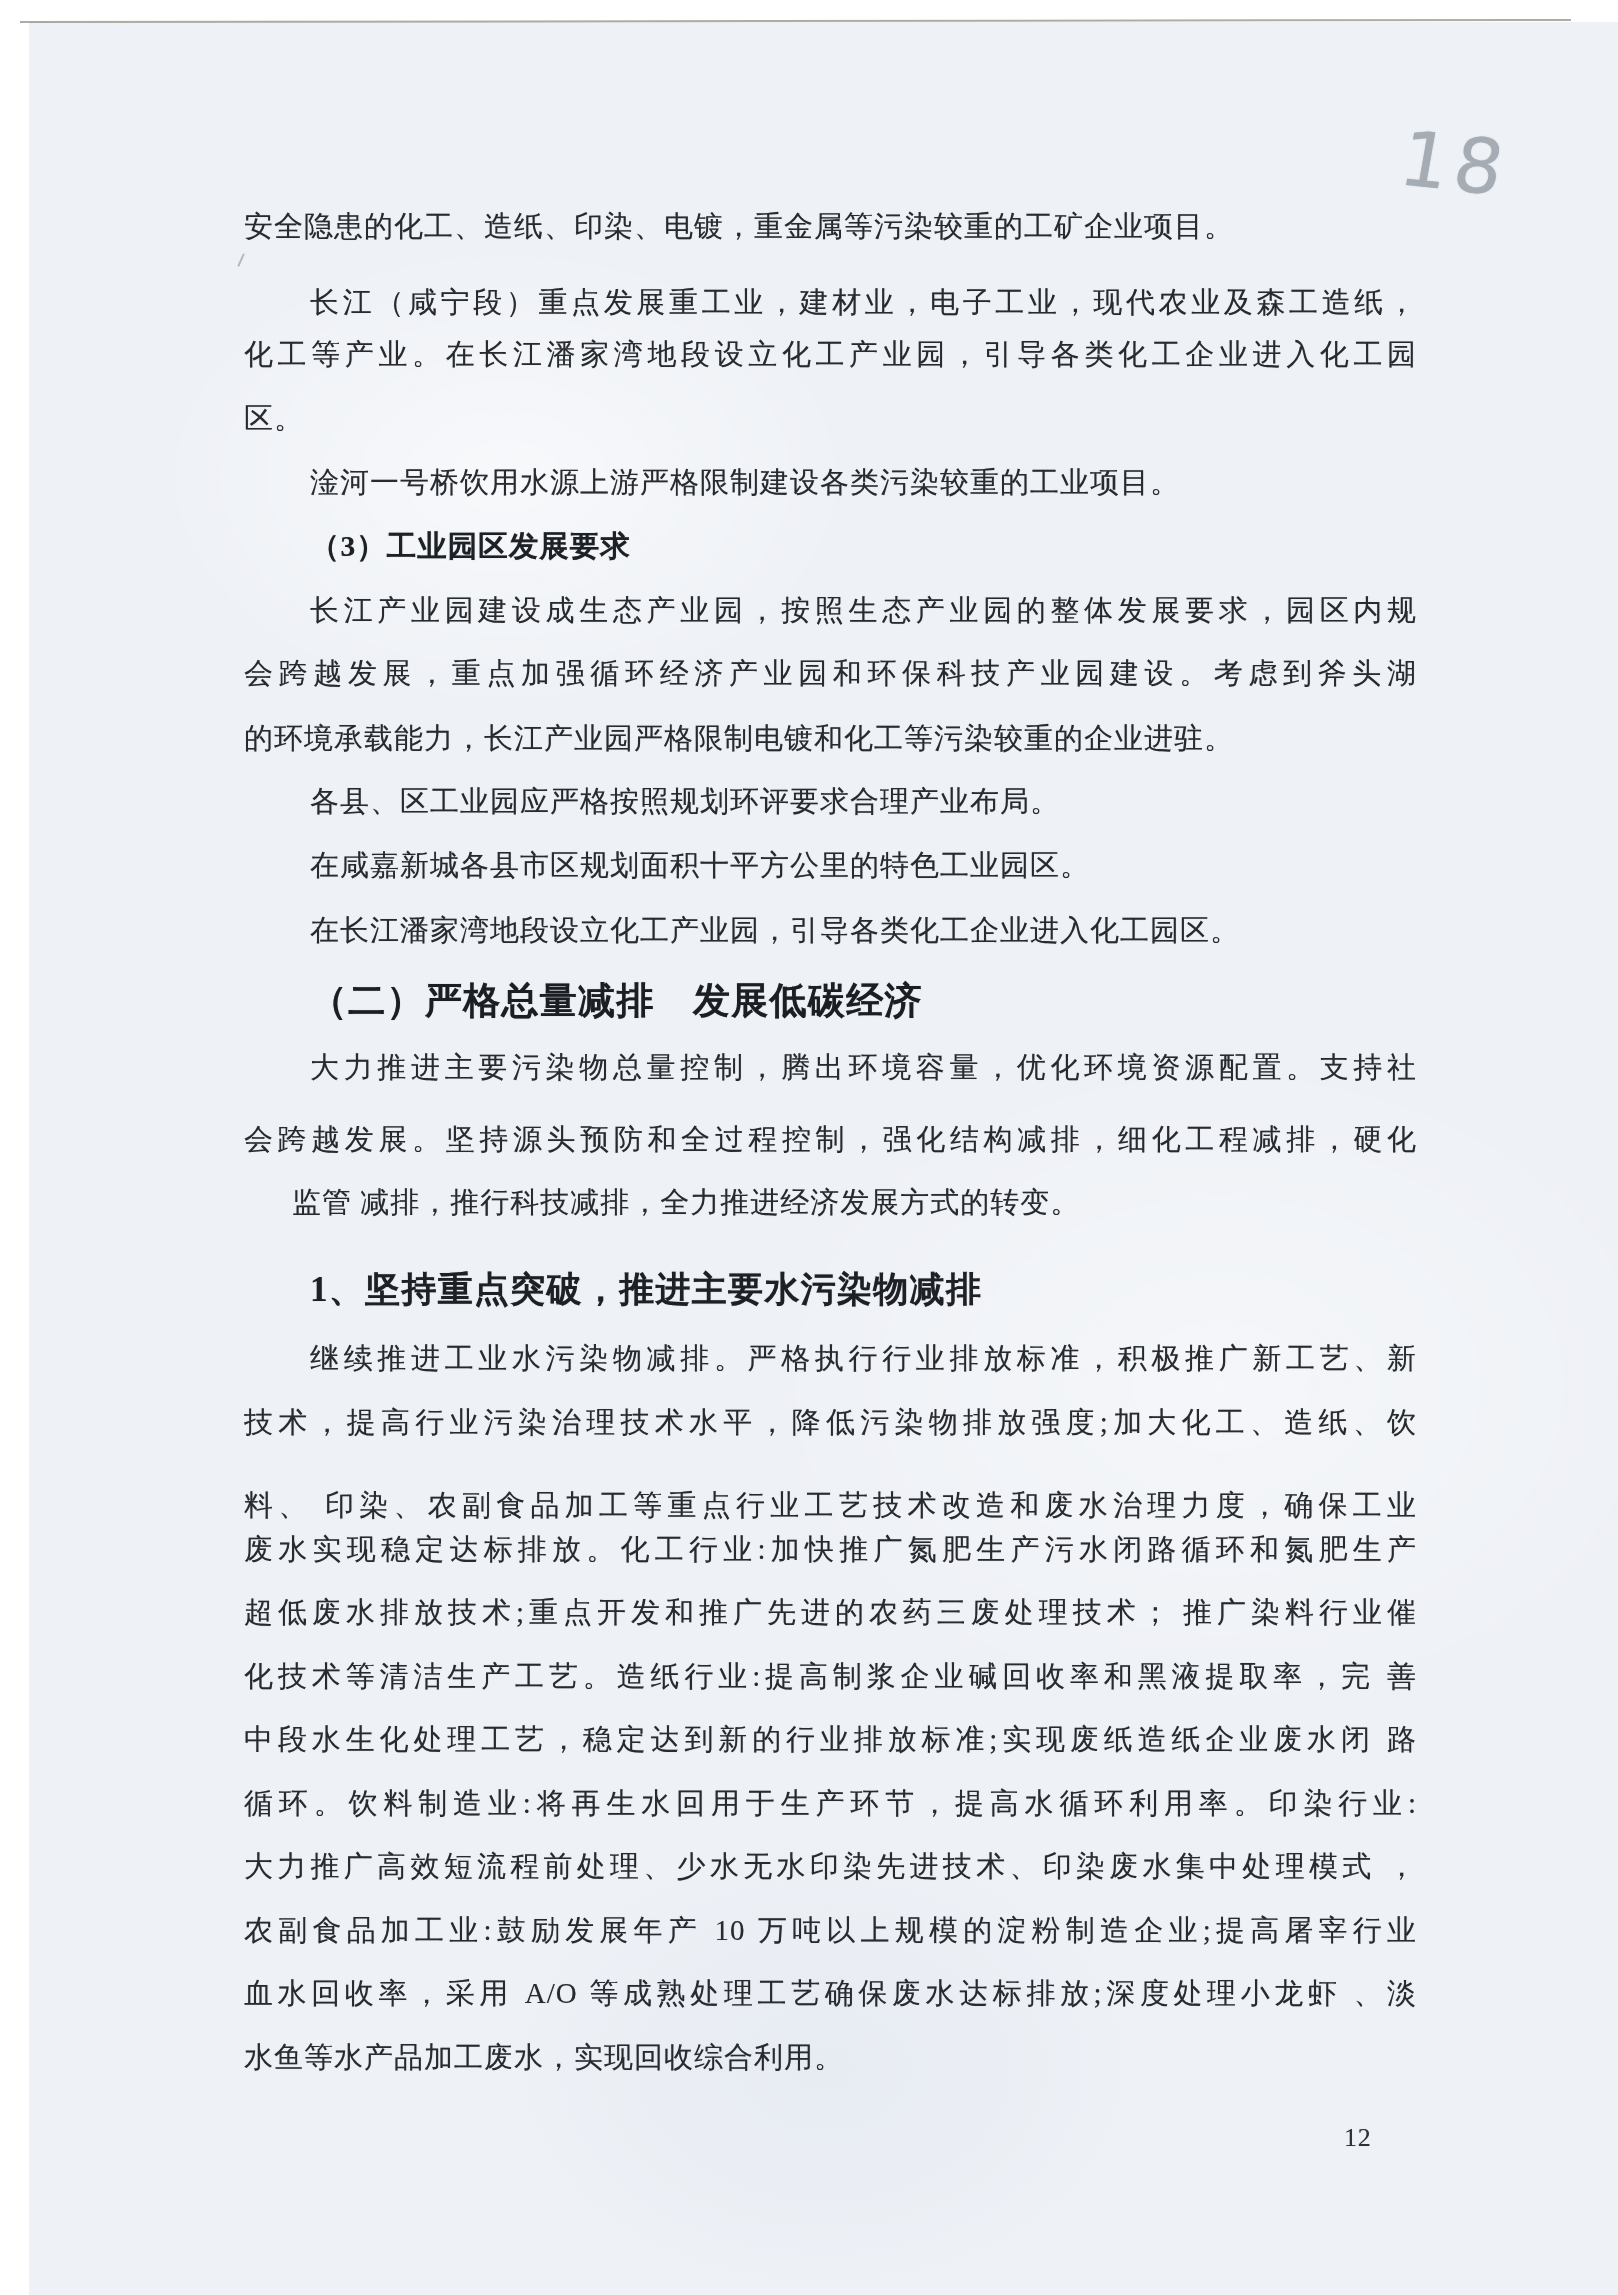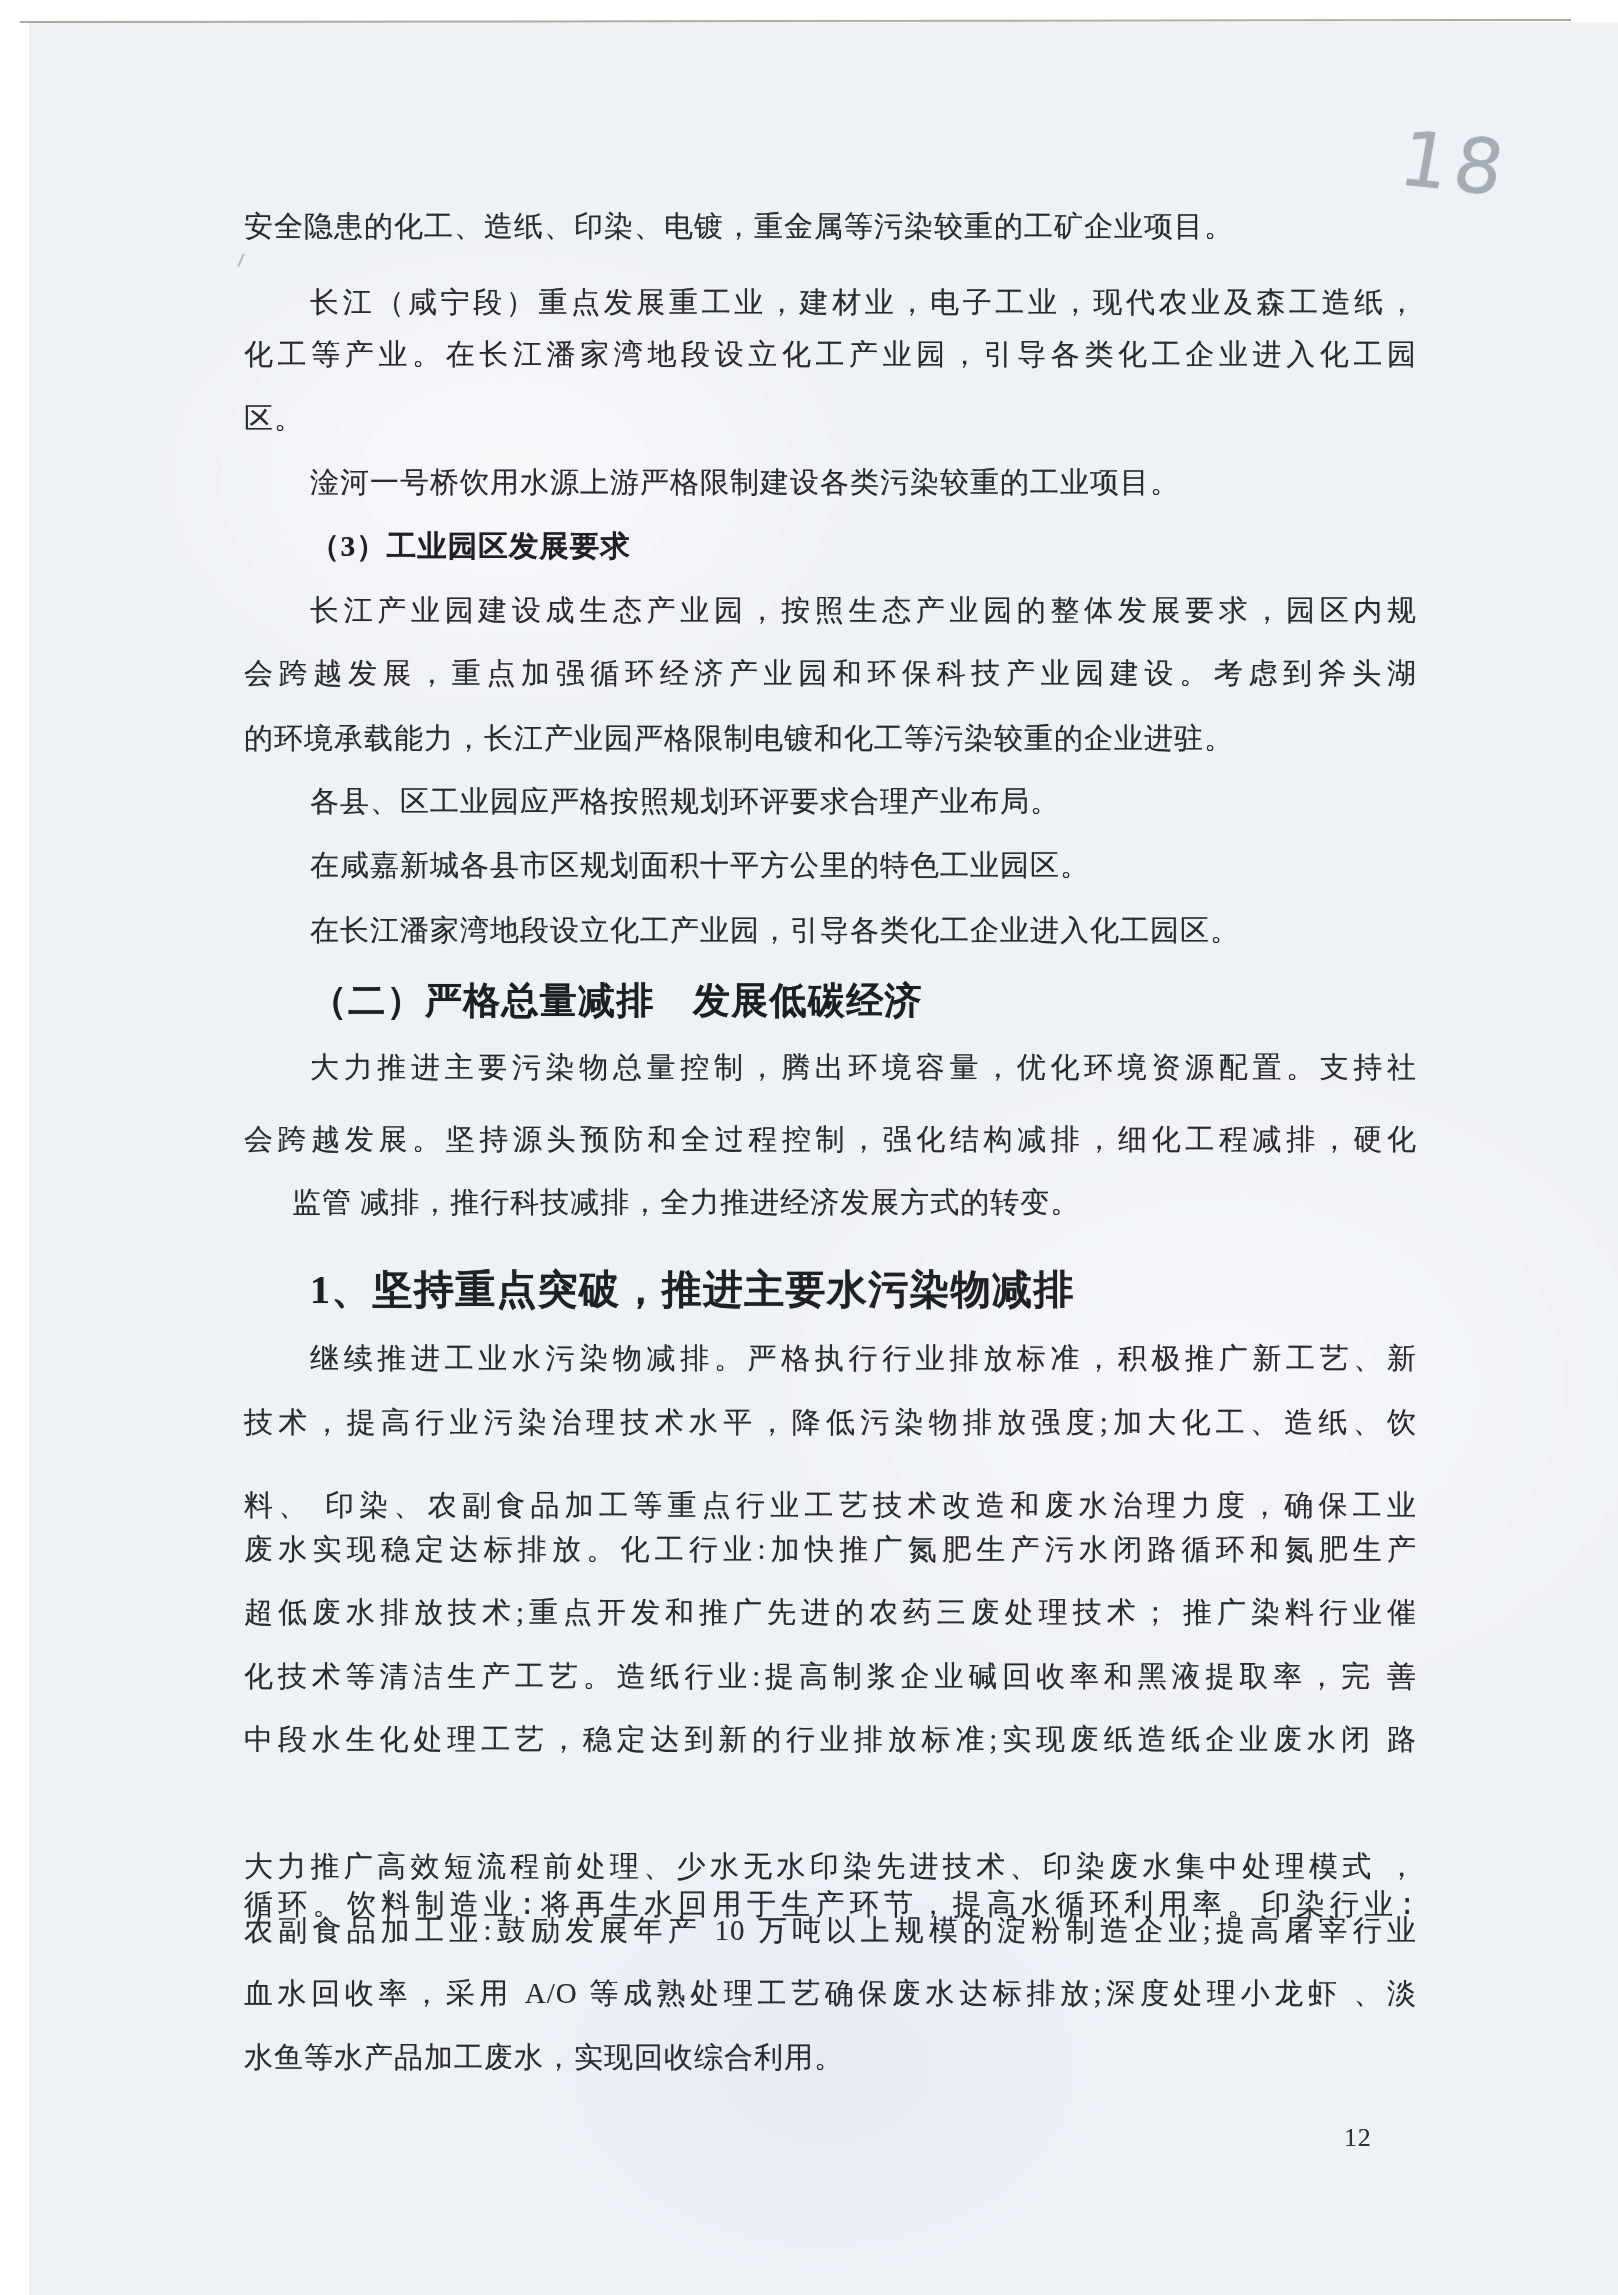--- a/index.html
+++ b/index.html
@@ -53,21 +53,21 @@
   .line.heading-major{
     font-weight:bold;
     font-size:37px;
     line-height:42px;
     letter-spacing:1.3px;
     color:#1b1f24;
     text-shadow:0 0 0.7px rgba(15,19,25,.55);
   }
   .line.heading-num{
     font-weight:bold;
-    font-size:40px;
+    font-size:35px;
     line-height:39px;
     letter-spacing:1.3px;
     color:#1d2126;
     text-shadow:0 0 0.7px rgba(15,19,25,.5);
   }
   .pencil-number{
     position:absolute;
     left:1401px;top:119px;
     font-family:"DejaVu Sans",sans-serif;
     font-size:76px;
@@ -122,21 +122,21 @@
       <div class="line body just" style="top: 1120px;">会跨越发展。坚持源头预防和全过程控制，强化结构减排，细化工程减排，硬化</div>
       <div class="line body" style="top: 1183px; margin-left: 48px;">监管 减排，推行科技减排，全力推进经济发展方式的转变。</div>
       <div class="line heading-num ind" style="top: 1270px;">1、坚持重点突破，推进主要水污染物减排</div>
       <div class="line body ind just" style="top: 1339px;">继续推进工业水污染物减排。严格执行行业排放标准，积极推广新工艺、新</div>
       <div class="line body just" style="top: 1403px;">技术，提高行业污染治理技术水平，降低污染物排放强度;加大化工、造纸、饮</div>
       <div class="line body just" style="top: 1466px; margin-top: 20px;">料、 印染、农副食品加工等重点行业工艺技术改造和废水治理力度，确保工业</div>
       <div class="line body just" style="top: 1530px;">废水实现稳定达标排放。化工行业:加快推广氮肥生产污水闭路循环和氮肥生产</div>
       <div class="line body just" style="top: 1593px;">超低废水排放技术;重点开发和推广先进的农药三废处理技术； 推广染料行业催</div>
       <div class="line body just" style="top: 1657px;">化技术等清洁生产工艺。造纸行业:提高制浆企业碱回收率和黑液提取率，完 善</div>
       <div class="line body just" style="top: 1720px;">中段水生化处理工艺，稳定达到新的行业排放标准;实现废纸造纸企业废水闭 路</div>
-      <div class="line body just" style="top: 1888px; font-family: Liberation Mono, monospace;">循环。饮料制造业:将再生水回用于生产环节，提高水循环利用率。印染行业:</div>
+      <div class="line body just" style="top: 1784px;">循环。饮料制造业:将再生水回用于生产环节，提高水循环利用率。印染行业:</div>
       <div class="line body just" style="top: 1847px;">大力推广高效短流程前处理、少水无水印染先进技术、印染废水集中处理模式 ，</div>
       <div class="line body just" style="top: 1911px;">农副食品加工业:鼓励发展年产 10 万吨以上规模的淀粉制造企业;提高屠宰行业</div>
       <div class="line body just" style="top: 1974px;">血水回收率，采用 A/O 等成熟处理工艺确保废水达标排放;深度处理小龙虾 、淡</div>
       <div class="line body" style="top: 2038px;">水鱼等水产品加工废水，实现回收综合利用。</div>
     </div>
 
   <div class="page-number">12</div>
 </div>
 
 

